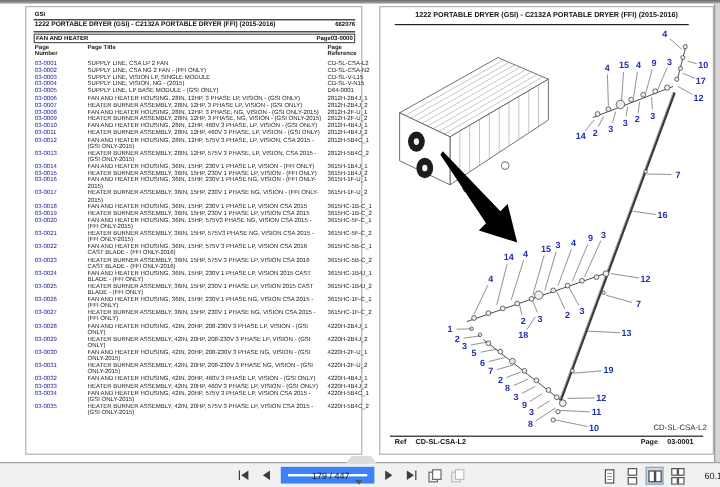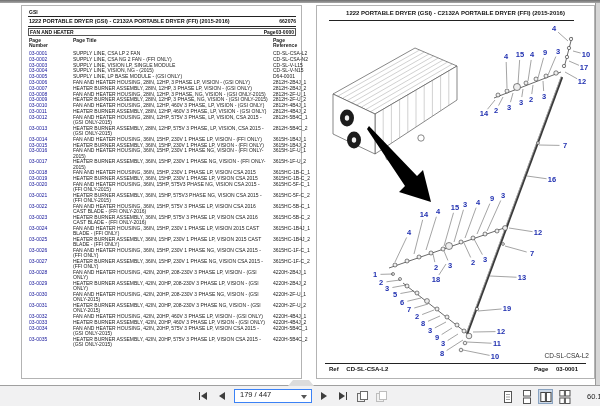--- a/index.html
+++ b/index.html
@@ -52,22 +52,22 @@
            border-top:1px solid #9f9f9f;}
   .notch{position:absolute;left:288px;top:-6px;width:16px;height:0;
          border-bottom:6px solid #dcdcdc;border-left:5px solid transparent;border-right:5px solid transparent;}
   .nav{position:absolute;left:196px;top:3px;height:14px;display:flex;align-items:center;gap:5px;}
   .navbtn{width:14px;height:14px;display:flex;align-items:center;justify-content:center;gap:1px;cursor:default;}
   .tri-left{width:0;height:0;border-top:4px solid transparent;border-bottom:4px solid transparent;
             border-right:6px solid #3d3d3d;}
   .tri-right{width:0;height:0;border-top:4px solid transparent;border-bottom:4px solid transparent;
              border-left:6px solid #3d3d3d;}
   .bar{width:1.5px;height:8px;background:#3d3d3d;}
-  .combo{width:78px;height:14px;background:#fff;border:1px solid #3b82f6;box-sizing:border-box;
-         display:flex;font-size:7.5px;color:#222;padding-left:5px;position:relative;}
+  .combo{width:78px;height:14px;background:#fff;border:6px solid #3b82f6;box-sizing:border-box;
+         display:flex;align-items:center;font-size:7.5px;color:#222;padding-left:20px;position:relative;}
   .combo .caret{position:absolute;right:4px;top:5px;width:0;height:0;
                 border-left:3px solid transparent;border-right:3px solid transparent;border-top:4px solid #555;}
   .histbtn{width:14px;height:14px;display:flex;align-items:center;justify-content:center;}
   .views{position:absolute;left:500px;top:3px;height:15px;display:flex;align-items:center;gap:4px;}
   .viewbtn{width:15px;height:15px;display:flex;align-items:center;justify-content:center;
            border:1px solid transparent;box-sizing:border-box;}
   .viewbtn.active{background:#cdd9e7;border:1px solid #89a3c1;}
   .zoom-label{margin-left:11px;font-size:7.5px;color:#222;}
 </style>
 </head>

